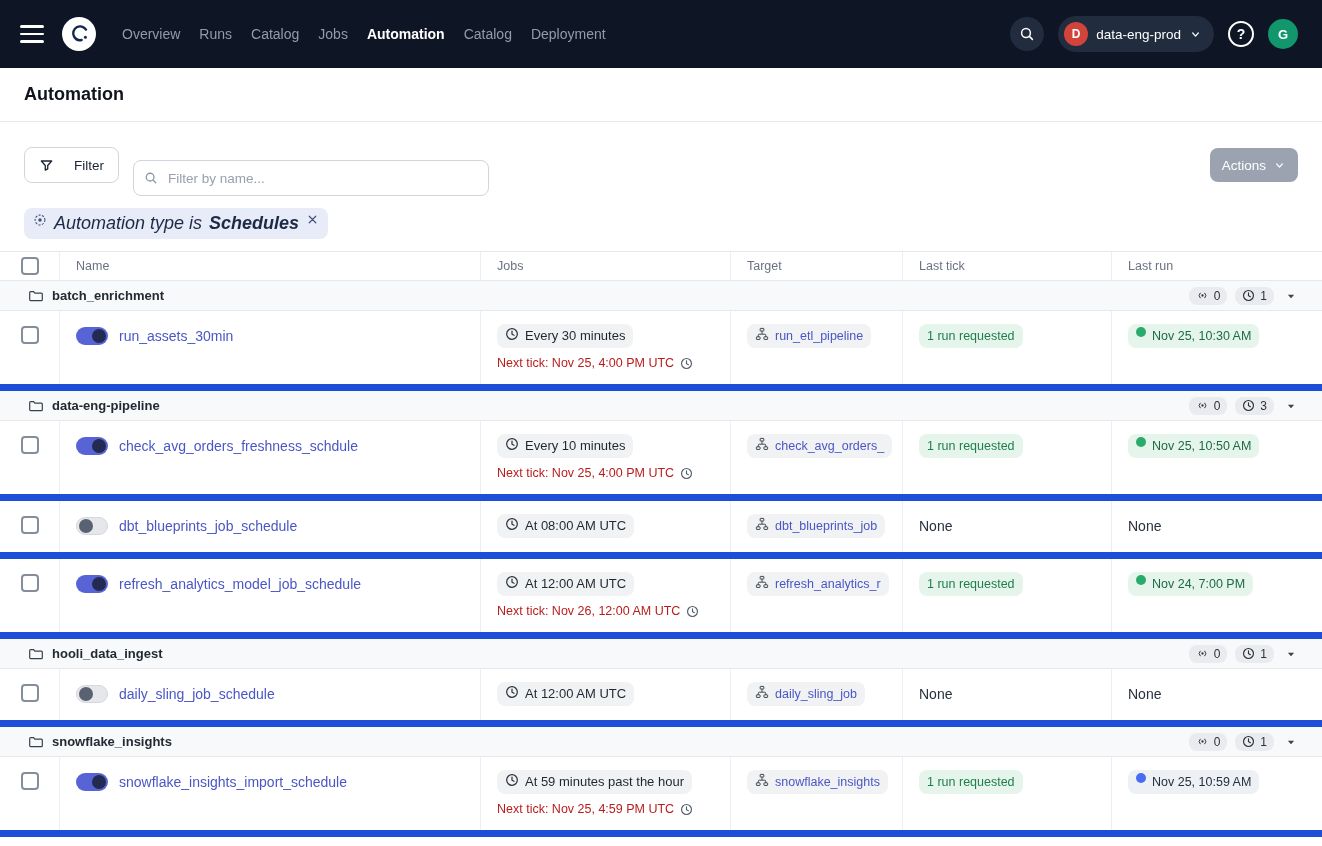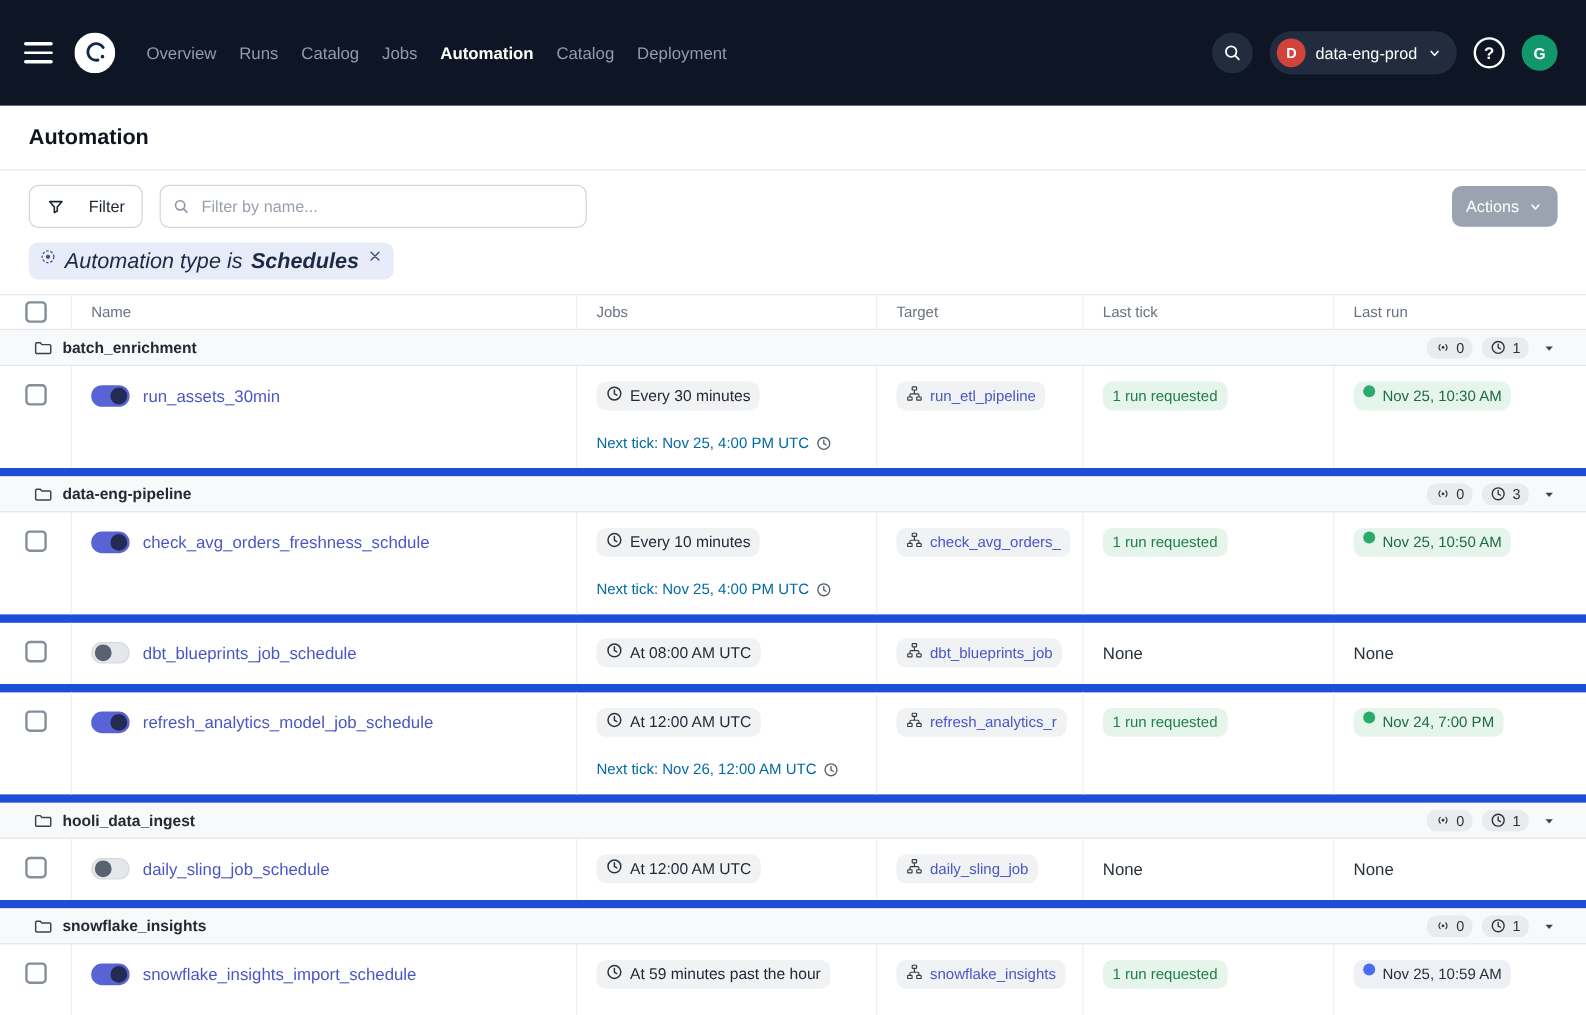--- a/index.html
+++ b/index.html
@@ -4,21 +4,21 @@
 <style>
   * { box-sizing: border-box; }
   body {
     margin: 0; width: 1322px; height: 846px; background: #fff;
     font-family: "Liberation Sans", "DejaVu Sans", sans-serif;
     color: #1b2430; overflow: hidden;
   }
   .ic { display: inline-block; flex: none; }
 
   
-  .topnav { height: 88px; background: #0e1524; display: flex; align-items: center; padding: 0 24px 0 20px; }
+  .topnav { height: 68px; background: #0e1524; display: flex; align-items: center; padding: 0 24px 0 20px; }
   .hamburger { width: 24px; display: flex; flex-direction: column; gap: 5px; cursor: pointer; margin-right: 18px; }
   .hamburger span { height: 2.5px; background: #fff; border-radius: 2px; }
   .logo { margin-right: 26px; display: flex; }
   .nav-items { display: flex; gap: 19px; list-style: none; margin: 0; padding: 0; }
   .nav-item { color: #919cab; font-size: 14px; cursor: pointer; padding: 6px 0; }
   .nav-item.active { color: #fff; font-weight: 700; }
   .nav-right { margin-left: auto; display: flex; align-items: center; gap: 14px; }
   .search-btn { width: 34px; height: 34px; border-radius: 50%; background: #212c3f; border: none; color: #fff;
     display: flex; align-items: center; justify-content: center; cursor: pointer; }
   .workspace { height: 36px; border-radius: 18px; background: #212c3f; display: flex; align-items: center;
@@ -30,21 +30,21 @@
   .avatar { width: 30px; height: 30px; border-radius: 50%; background: #11976b; color: #fff; font-size: 13px;
     font-weight: 700; display: flex; align-items: center; justify-content: center; cursor: pointer; }
 
   
   .title-band { height: 54px; display: flex; align-items: center; padding: 0 24px; border-bottom: 1px solid #e6e8eb; }
   .page-title { font-size: 18px; font-weight: 700; color: #10141c; }
   .toolbar { display: flex; align-items: center; gap: 14px; padding: 12px 24px 10px; }
   .filter-btn { display: inline-flex; align-items: center; gap: 20px; height: 36px; padding: 0 14px;
     border: 1px solid #d1d6dc; border-radius: 8px; background: #fff; font-size: 13.5px; color: #1b2430; cursor: pointer; }
   .search-box { display: flex; align-items: center; gap: 8px; width: 356px; height: 36px;
-    border: 1px solid #d1d6dc; border-radius: 8px; padding: 0 10px; color: #8b95a3; background: #fff; }
+    border: 1px solid #d1d6dc; border-radius: 8px; padding: 0 10px; color: #8b95a3; background: #fff; margin-top: 26px; }
   .search-box input { border: none; outline: none; flex: 1; font-size: 13.5px; color: #1b2430;
     font-family: "Liberation Sans", "DejaVu Sans", sans-serif; background: transparent; }
   .search-box input::placeholder { color: #98a1ad; }
   .actions-btn { margin-left: auto; background: #9ba3b1; color: #fff; border: none; border-radius: 8px;
     height: 34px; padding: 0 12px; display: inline-flex; align-items: center; gap: 7px; font-size: 13.5px; cursor: default; }
 
   
   .chip-row { padding: 2px 24px 12px; }
   .chip { display: inline-flex; align-items: flex-start; gap: 7px; background: #e8ecf8; border-radius: 8px;
     padding: 5px 9px; font-size: 18px; color: #1d2a45; font-style: italic; }
@@ -89,21 +89,21 @@
   .badge.target { background: #f0f2f4; color: #4a56c6; font-size: 12.5px; text-decoration: none; cursor: pointer; }
   .badge.target .ic { color: #343b45; }
   .badge.green { background: #e6f5ec; color: #1f7e4c; font-size: 12.5px; cursor: pointer; }
   .badge.run.success { background: #e6f5ec; color: #1d6a45; font-size: 12.5px; cursor: pointer; }
   .badge.run.progress { background: #edf0f4; color: #27303d; font-size: 12.5px; cursor: pointer; }
   .dot { width: 10px; height: 10px; border-radius: 50%; flex: none; }
   .dot.success { background: #2bab6b; }
   .dot.progress { background: #4a6cf5; }
 
   .c-type { flex-direction: column; align-items: flex-start; }
-  .next-tick { margin-top: 20px; font-size: 12.5px; color: #0369a1; display: flex; align-items: center; gap: 6px; }
+  .next-tick { margin-top: 8px; font-size: 12.5px; color: #b91c1c; display: flex; align-items: center; gap: 6px; }
   .next-tick .ic { color: #545e6b; }
   .none-text { font-size: 14px; color: #27303d; line-height: 24px; }
 </style>
 </head>
 <body>
 
 <svg width="0" height="0" style="position:absolute" aria-hidden="true">
   <defs>
     <symbol id="i-clock" viewBox="0 0 16 16">
         <circle cx="8" cy="8" r="6.1" fill="none" stroke="currentColor" stroke-width="1.4"></circle>

